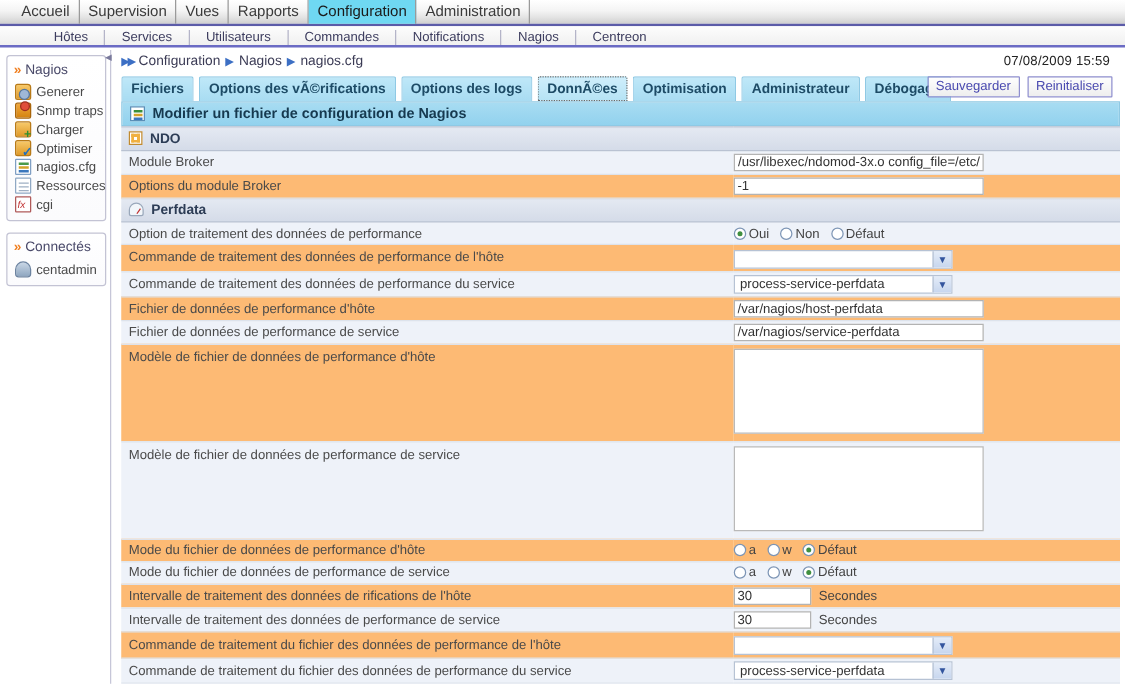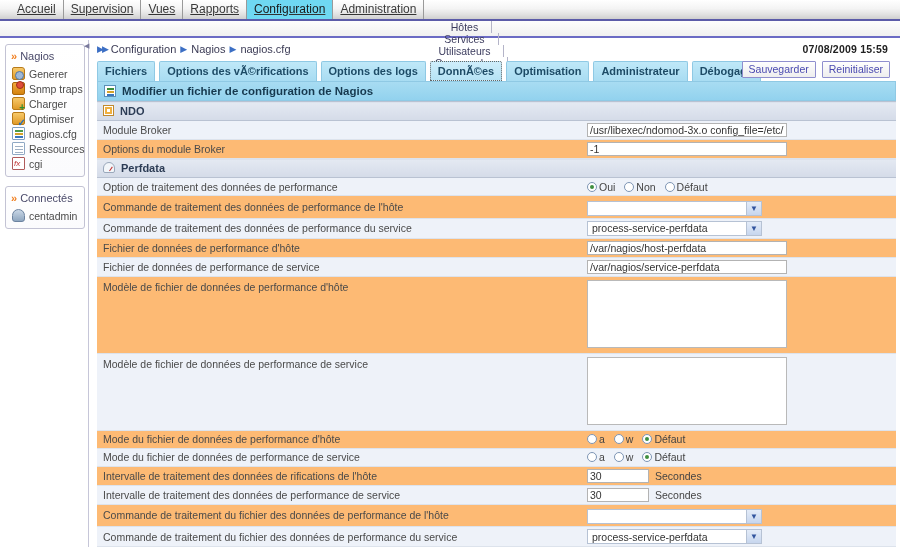--- a/index.html
+++ b/index.html
@@ -15,21 +15,20 @@
 
   
   #topnav {
     height: 21px;
     background: linear-gradient(to bottom, #ffffff 0%, #f4f4f4 45%, #e2e2e2 75%, #cfcfcf 100%);
     border-bottom: 2px solid #5b5ba8;
     display: flex;
     align-items: center;
     padding-left: 10px;
     position: relative;
-    text-decoration: underline;
   }
   .topnav-item {
     font-size: 12px;
     color: #3a3a3a;
     padding: 2px 7px 3px 7px;
     border-right: 1px solid #9a9a9a;
     line-height: 14px;
     white-space: nowrap;
     cursor: pointer;
   }
@@ -37,24 +36,23 @@
     background: #6fd8f2;
     color: #1a1a1a;
   }
 
   
   #subnav {
     height: 17px;
     background: linear-gradient(to bottom, #fdfdfd 0%, #f0f0f0 100%);
     border-bottom: 2px solid #6b6bc4;
     display: flex;
-    align-items: center;
+    align-items: flex-end;
     padding-left: 30px;
     position: relative;
-    flex-direction: column;
   }
   .subnav-item {
     font-size: 10.5px;
     color: #3c3c5e;
     padding: 0 13px;
     border-right: 1px solid #b4b4c8;
     line-height: 12px;
     white-space: nowrap;
     cursor: pointer;
   }
@@ -119,21 +117,21 @@
   
   #main { flex: 1; padding: 0 4px 0 2px; position: relative; overflow: hidden; }
 
   #crumbrow {
     display: flex; align-items: center; justify-content: space-between;
     padding: 5px 4px 4px 6px;
   }
   #breadcrumb { display: flex; align-items: center; gap: 4px; font-size: 11px; color: #3b3b55; }
   .crumb-arrow { color: #3c6fc4; font-size: 9px; letter-spacing: -2px; }
   .crumb-arrow2 { color: #3c6fc4; font-size: 9px; }
-  #datetime { font-size: 10.5px; color: #222; font-weight: bold; padding-right: 4px; letter-spacing: .2px; }
+  #datetime { font-size: 10.5px; color: #222; font-weight: normal; padding-right: 4px; letter-spacing: .2px; }
 
   #tabrow { display: flex; gap: 4px; padding: 2px 0 0 6px; position: relative; }
   .tab {
     background: linear-gradient(to bottom,#bfe8f8 0%, #a8dcf2 100%);
     border: 1px solid #8fc9e4;
     border-bottom: none;
     border-radius: 2px 2px 0 0;
     padding: 3px 7px 3px 7px;
     font-size: 11px;
     font-weight: bold;

